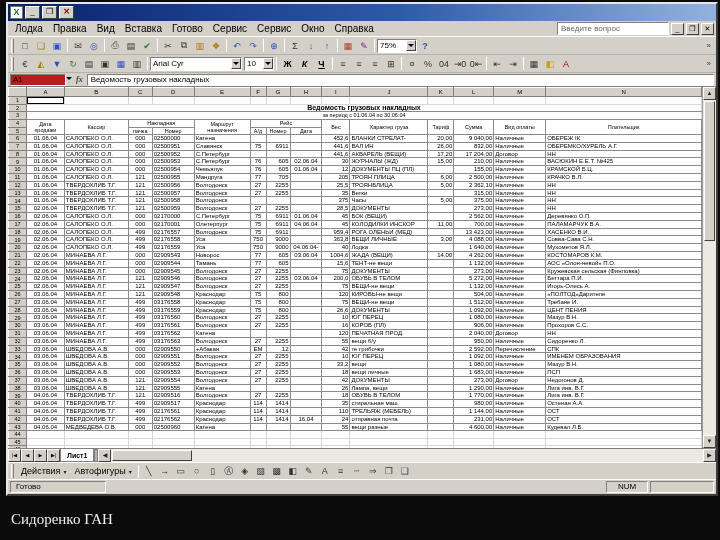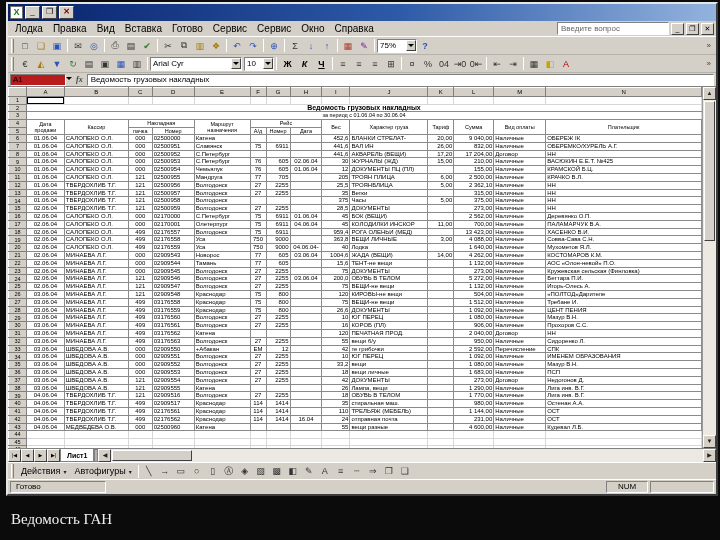--- a/index.html
+++ b/index.html
@@ -1083,13 +1083,13 @@
 
   <div id="statusbar">
     <span class="panel" style="width:96px">Готово</span>
     <span class="fill"></span>
     <span class="panel" style="width:42px;text-align:center">NUM</span>
     <span class="panel" style="width:64px"></span>
   </div>
 
 </div>
 
-<div id="caption">Ведомость ГАН</div>
+<div id="caption">Сидоренко ГАН</div>
 
 </body></html>

